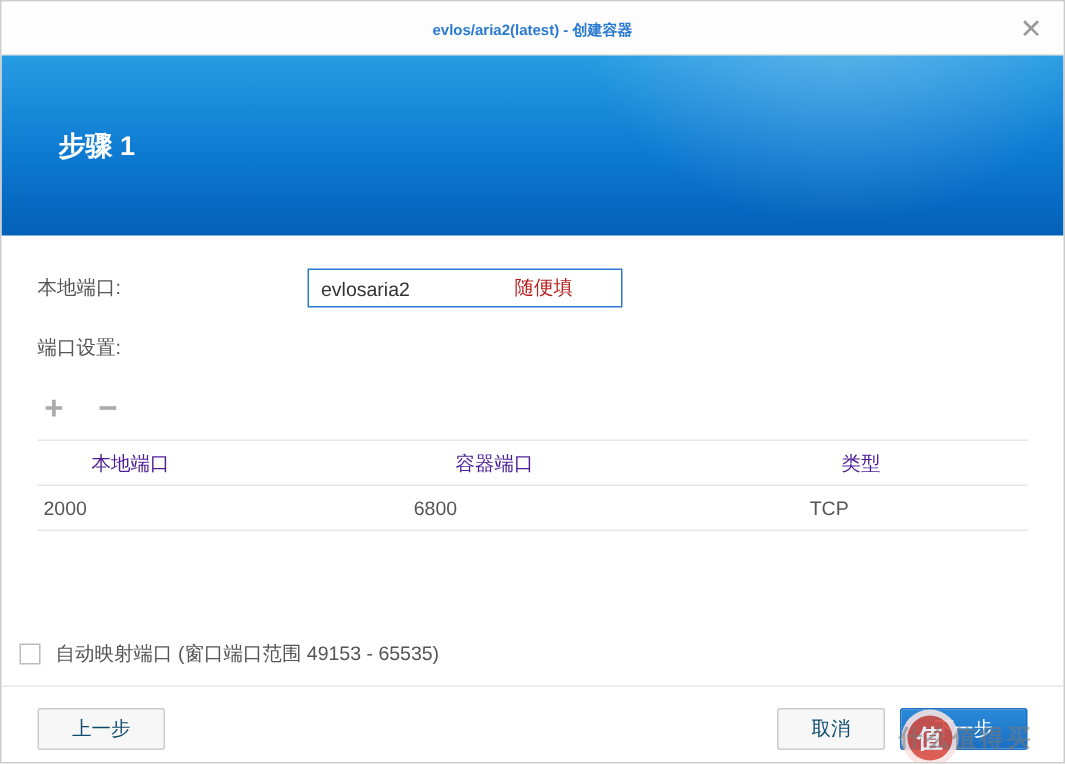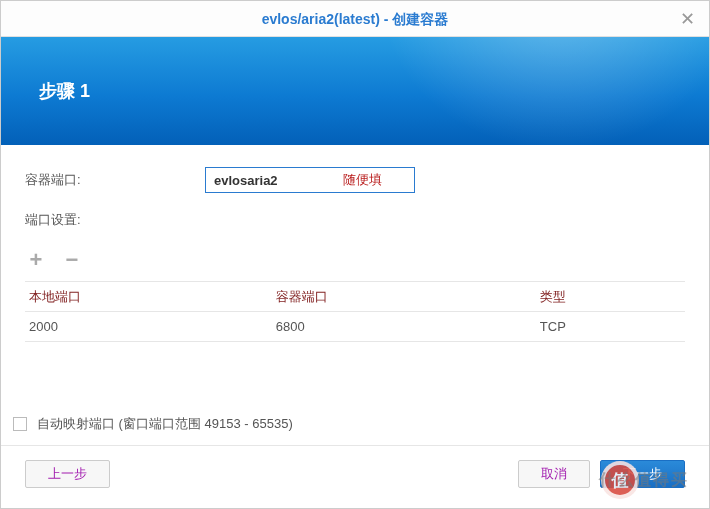--- a/index.html
+++ b/index.html
@@ -17,32 +17,32 @@
   height: 36px;
   line-height: 36px;
   text-align: center;
   position: relative;
   border-bottom: 1px solid #e0e0e0;
   background: #fdfdfd;
 }
 .titlebar .title {
   color: #2a7bd0;
   font-weight: bold;
-  font-size: 14px;
+  font-size: 10px;
 }
 .titlebar .close {
   position: absolute;
   right: 14px;
   top: 0;
   color: #999;
   font-size: 18px;
   cursor: pointer;
 }
 .banner {
-  height: 108px;
+  height: 120px;
   background: linear-gradient(180deg, #269ce2 0%, #0d7ad2 55%, #0360b8 100%);
   position: relative;
   padding-left: 38px;
   display: flex;
   align-items: center;
   overflow: hidden;
 }
 .banner::before {
   content: "";
   position: absolute;
@@ -73,21 +73,20 @@
   width: 180px;
   color: #555;
 }
 .text-input {
   height: 26px;
   width: 210px;
   border: 1px solid #2a7bd0;
   padding: 0 8px;
   font-size: 13px;
   color: #333;
-  font-weight: bold;
 }
 .hint {
   color: #b91c1c;
   margin-left: -72px;
   font-size: 13px;
   z-index: 2;
   position: relative;
 }
 .port-label {
   color: #555;
@@ -111,22 +110,23 @@
   width: 100%;
   border-top: 1px solid #e6e6e6;
 }
 .table .thead, .table .trow {
   display: flex;
   height: 30px;
   align-items: center;
   border-bottom: 1px solid #e6e6e6;
 }
 .table .th {
-  color: #7f1d1d;
-  font-size: 13px;
+  color: #4c1d95;
+  font-size: 13px;
+  margin-left: 32px;
 }
 .table .td {
   color: #555;
   font-size: 13px;
 }
 .col1 { width: 38%; padding-left: 4px; }
 .col2 { width: 40%; }
 .col3 { width: 22%; }
 .checkbox-row {
   position: absolute;
@@ -147,21 +147,21 @@
   height: 62px;
   border-top: 1px solid #e6e6e6;
   position: relative;
   padding: 14px 24px 0 24px;
 }
 .btn {
   height: 28px;
   padding: 0 22px;
   border: 1px solid #ccc;
   background: #f7f7f7;
-  color: #a21caf;
+  color: #0c4a6e;
   font-size: 13px;
   cursor: pointer;
   border-radius: 2px;
 }
 .btn-primary {
   background: linear-gradient(180deg, #2a8ad9, #1a6fc4);
   border-color: #1a6fc4;
   color: #fff;
 }
 .footer-left { float: left; }
@@ -203,21 +203,21 @@
   <span class="close">✕</span>
 </div>
 
 <div class="banner">
   <div class="step">步骤 1</div>
 </div>
 
 <div class="content">
 
   <div class="form-row">
-    <div class="form-label">容器端口:</div>
+    <div class="form-label">本地端口:</div>
     <input type="text" class="text-input" value="evlosaria2" style="">
     <span class="hint">随便填</span>
   </div>
 
   <div class="port-label">端口设置:</div>
 
   <div class="add-remove">
     <div class="btn-icon">+</div>
     <div class="btn-icon">−</div>
   </div>

